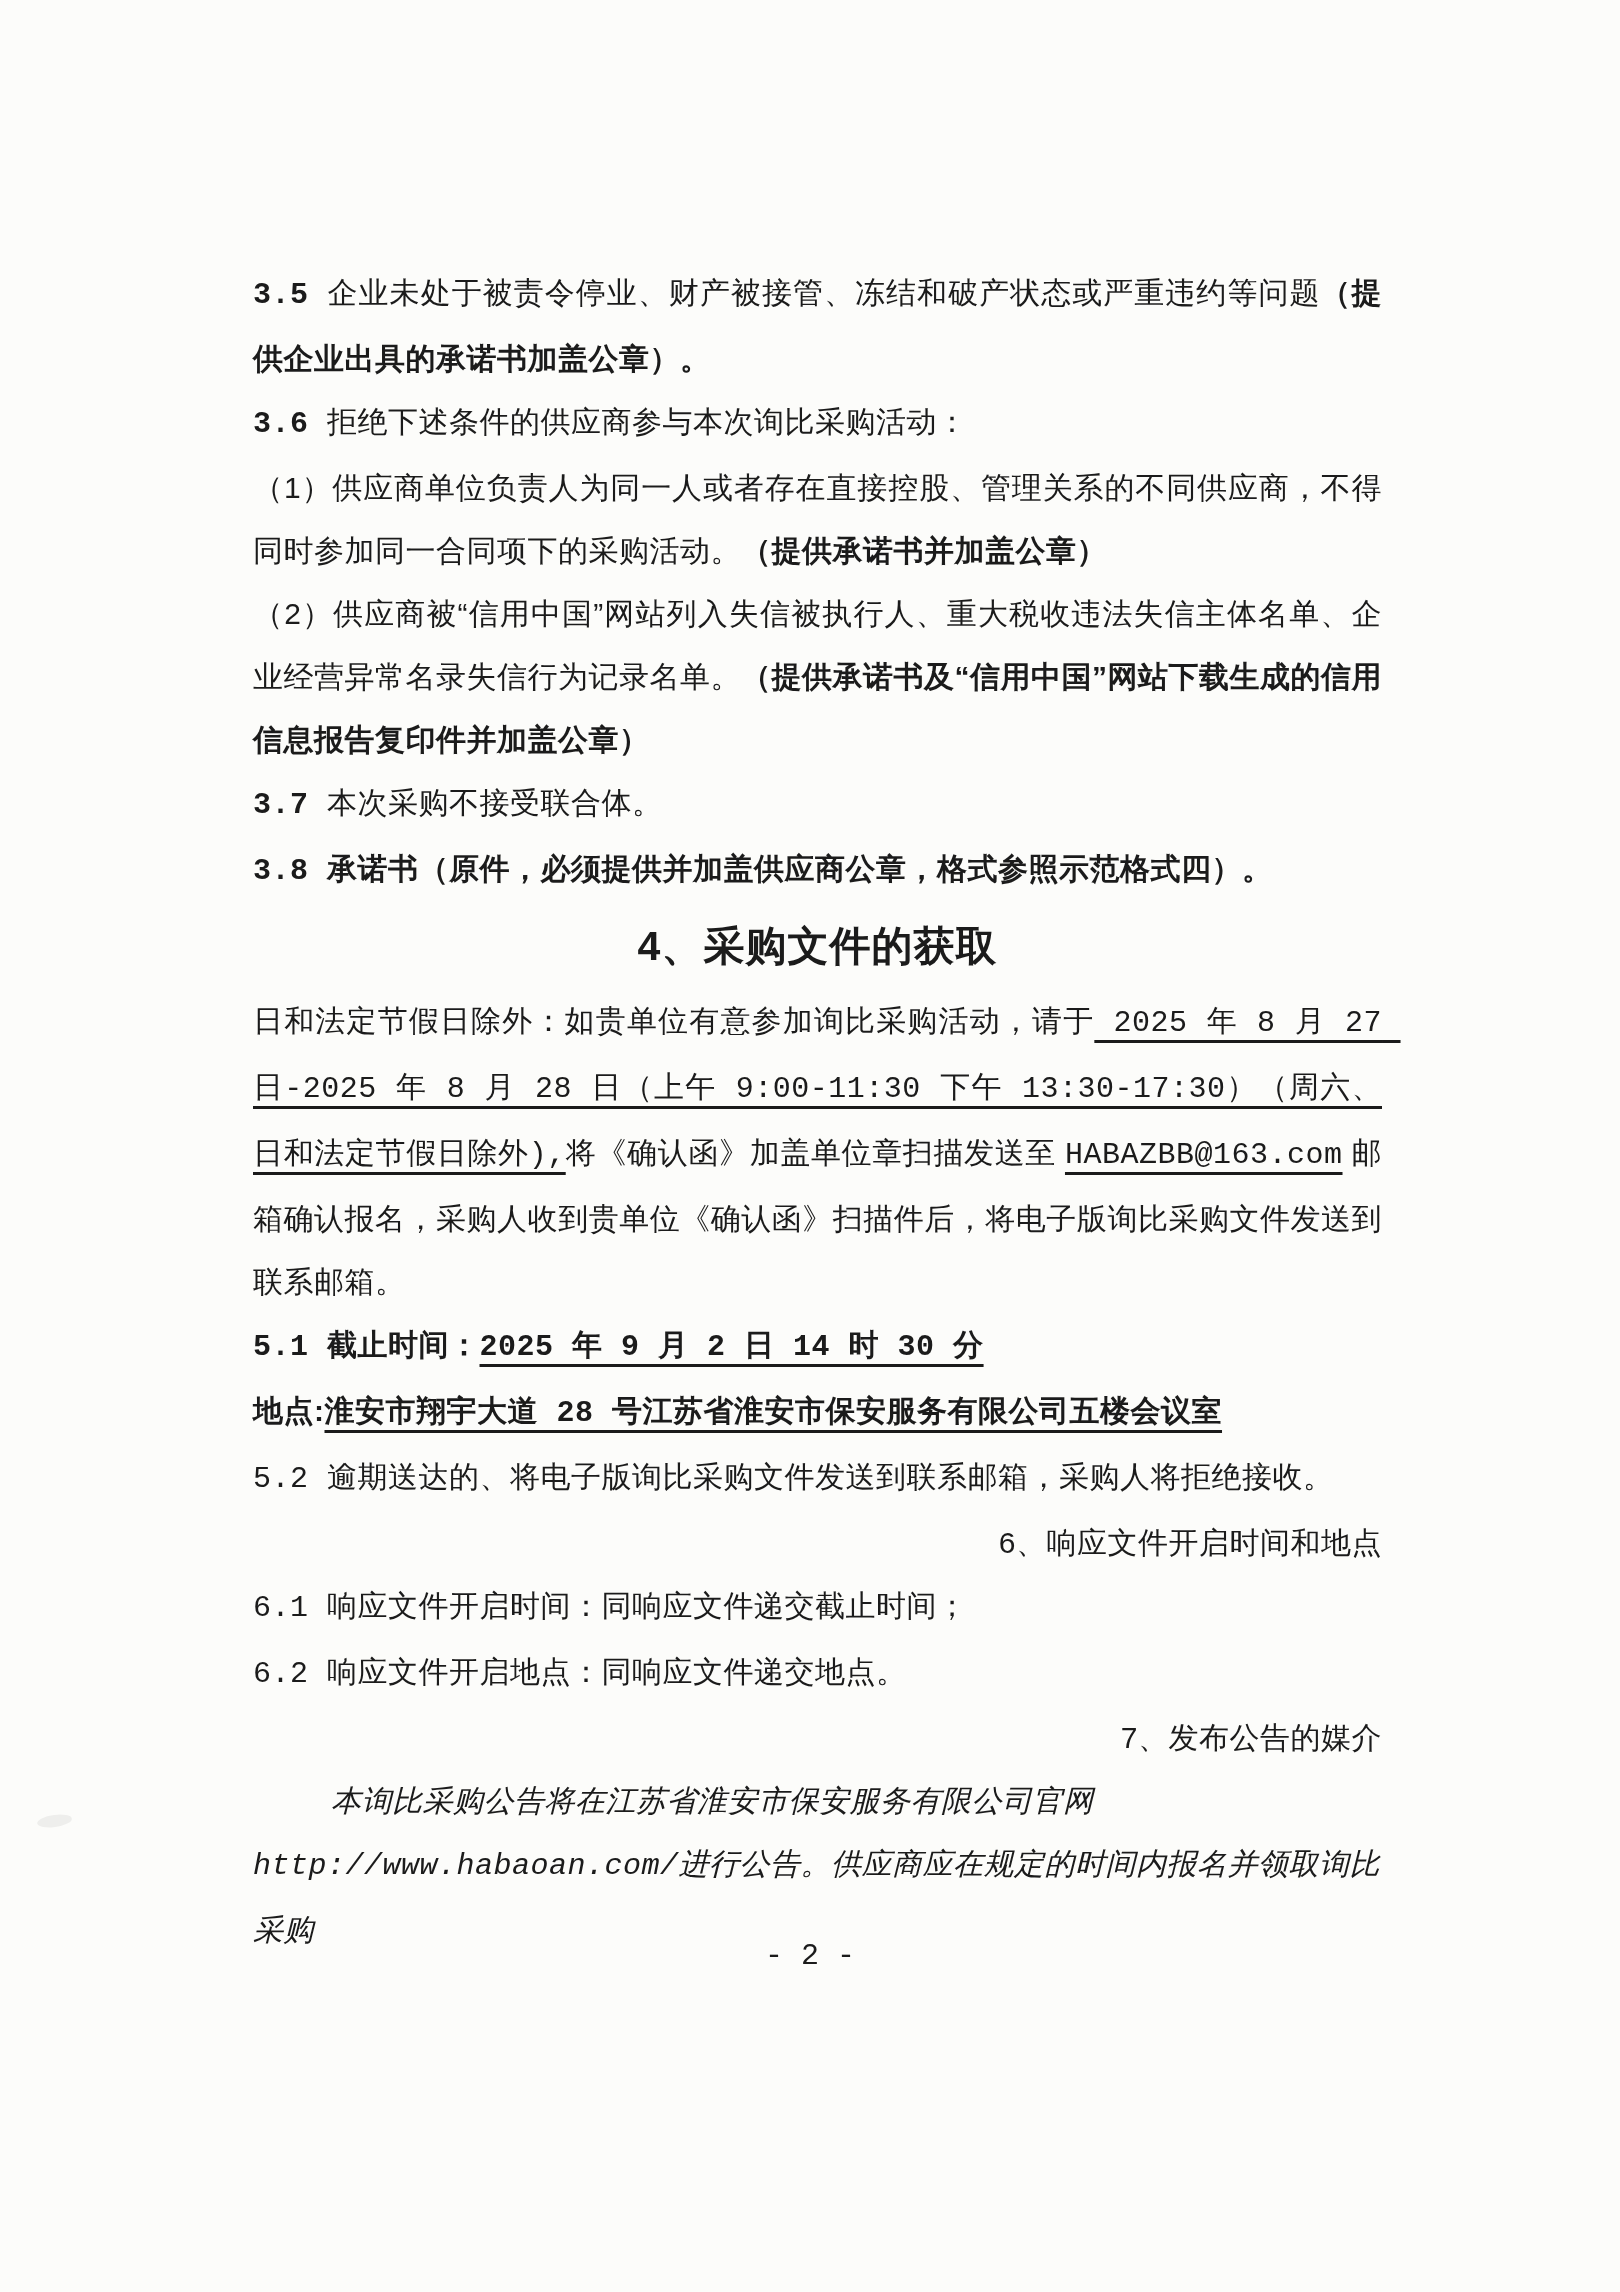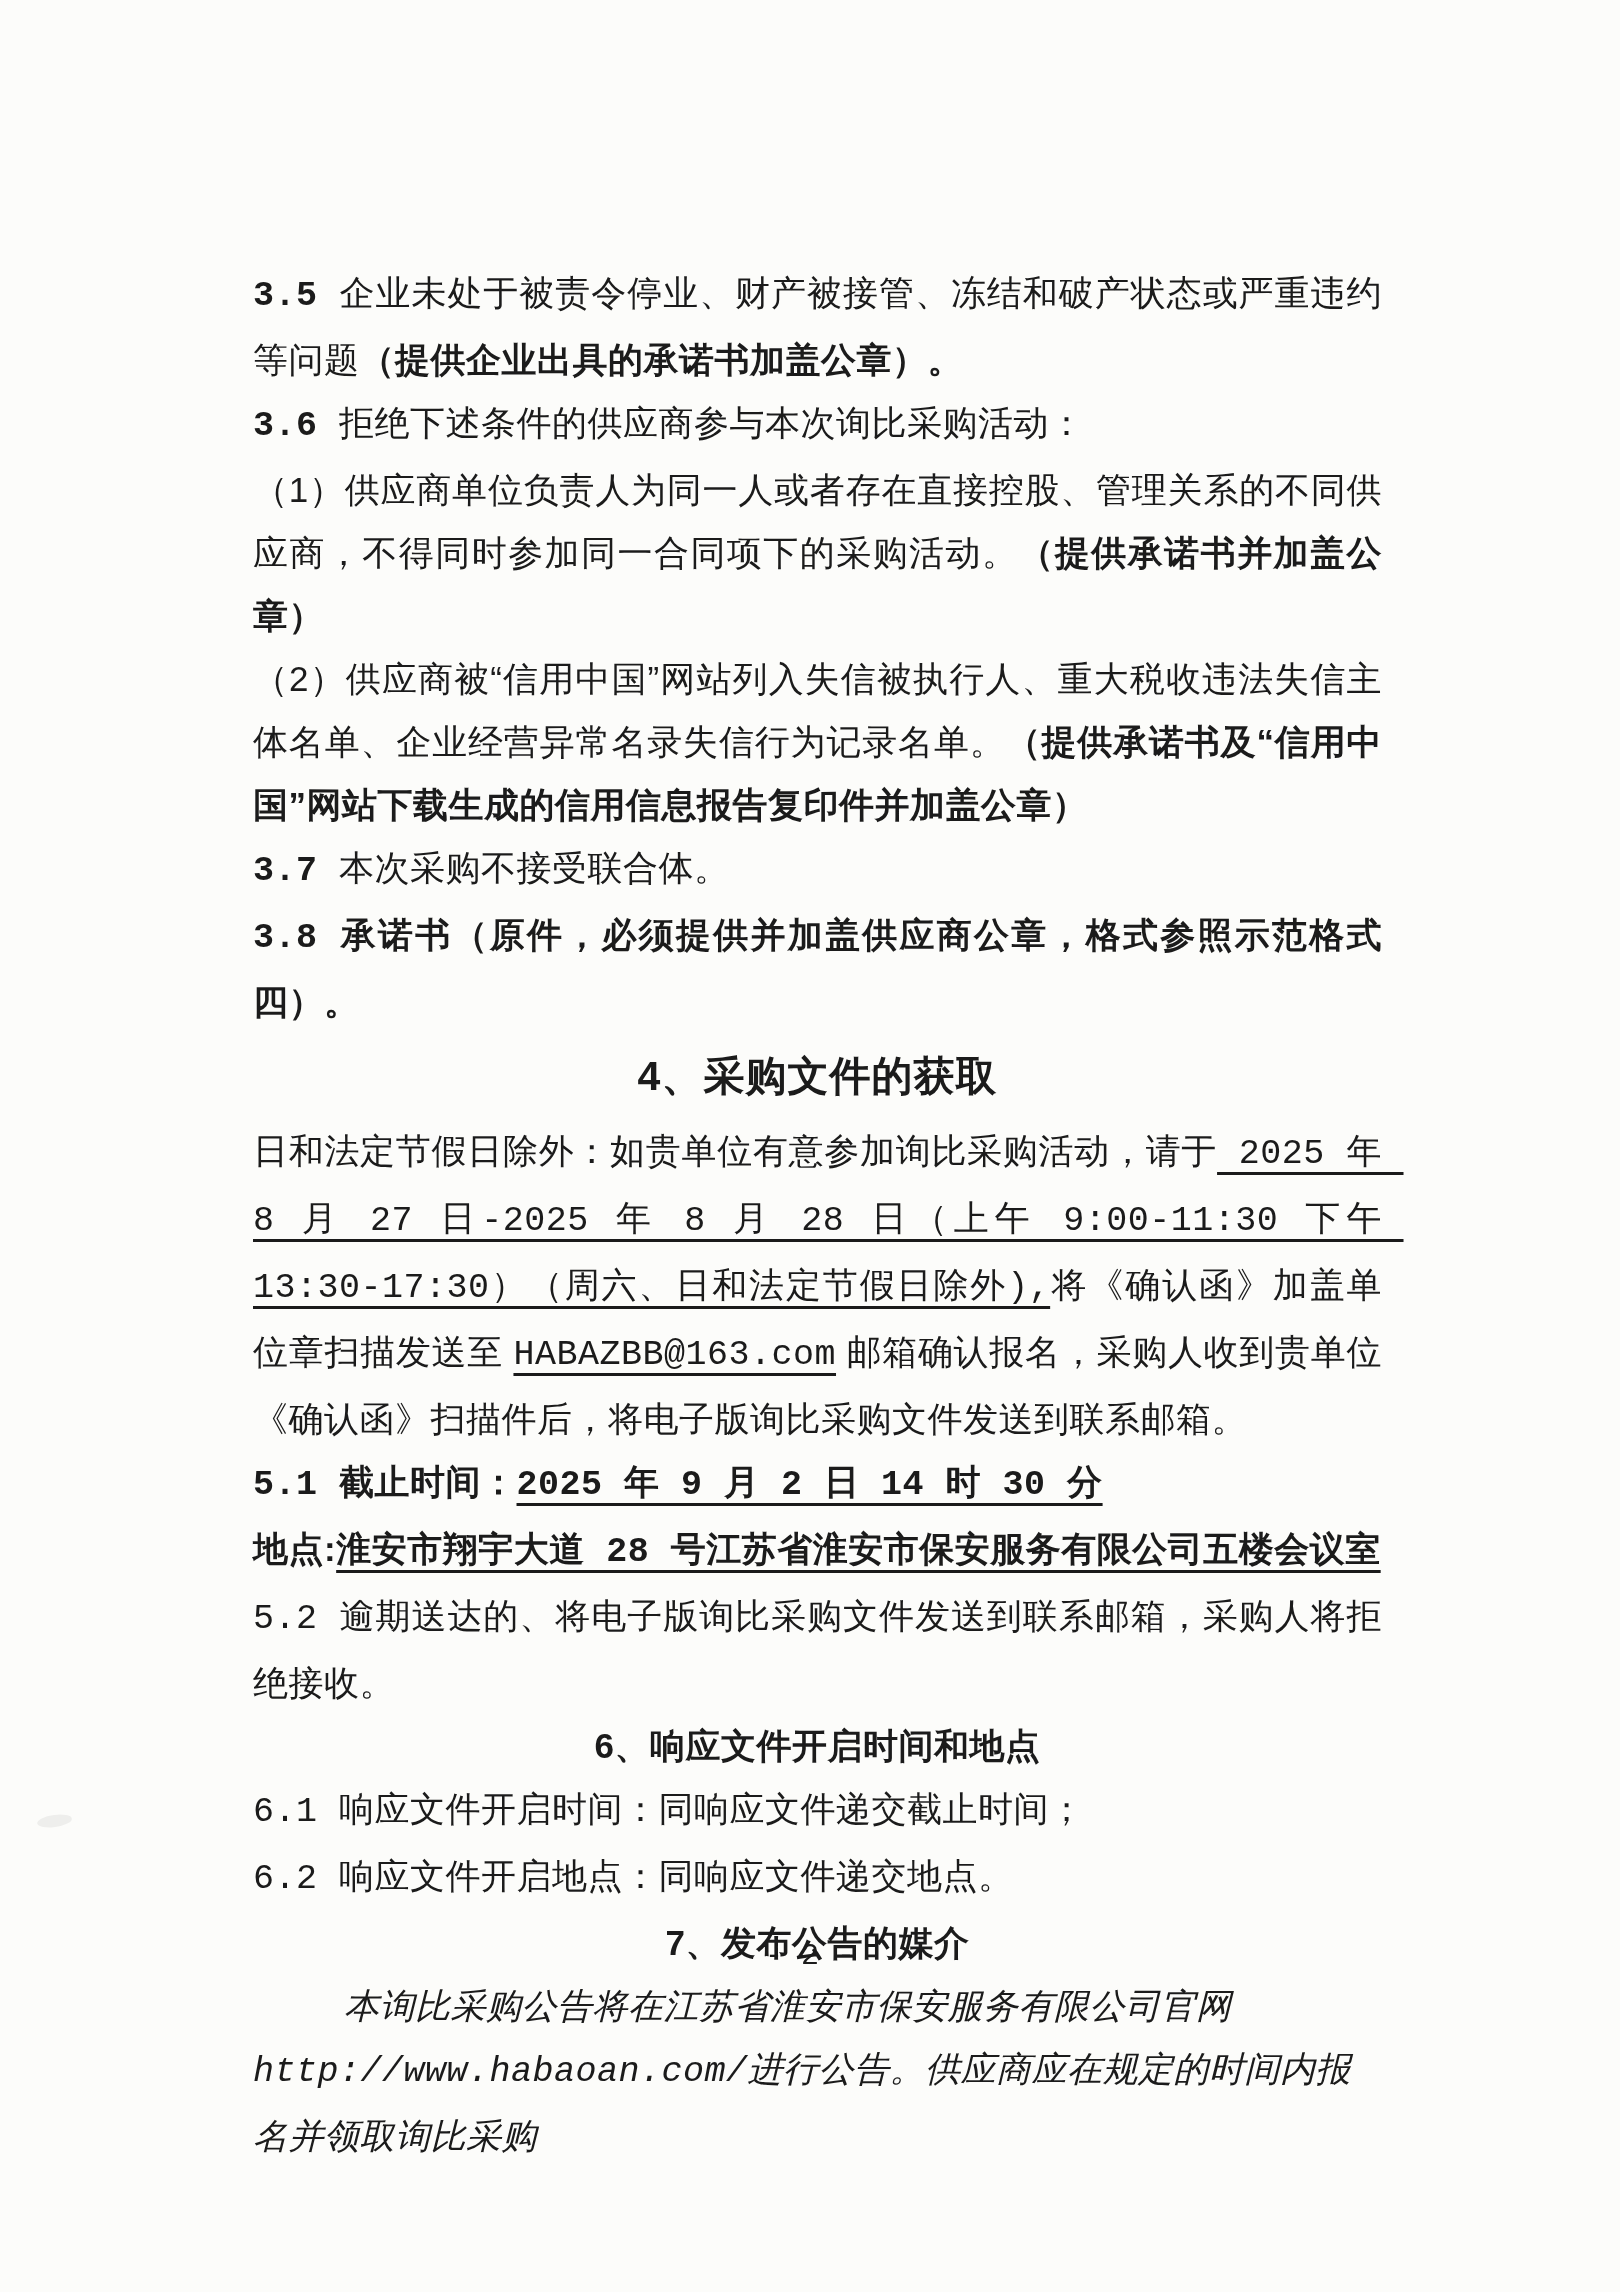--- a/index.html
+++ b/index.html
@@ -11,35 +11,35 @@
     font-family:"Liberation Sans","DejaVu Sans",sans-serif;
     color:var(--ink,#1b1b1b);
   }
   .doc-body{
     position:absolute;
     left:253px;top:261px;
     width:1129px;
   }
   .para{
     margin:0;
-    font-size:35px;
+    font-size:30px;
     line-height:63px;
     text-align:justify;
     letter-spacing:0.5px;
   }
   .para.h1{
     font-size:41px;
     line-height:86px;
     font-weight:bold;
     text-align:center;
     letter-spacing:1px;
   }
   .para.h2{
-    font-weight:bold;
-    text-align:center;
+    font-weight:normal;
+    text-align:right;
   }
   .para.indent{
     text-indent:2.6em;
     text-align:left;
     font-style:italic;
   }
   .seg{white-space:pre-wrap;}
   .seg.b{font-weight:bold;}
   .seg.u{
     text-decoration:underline;

